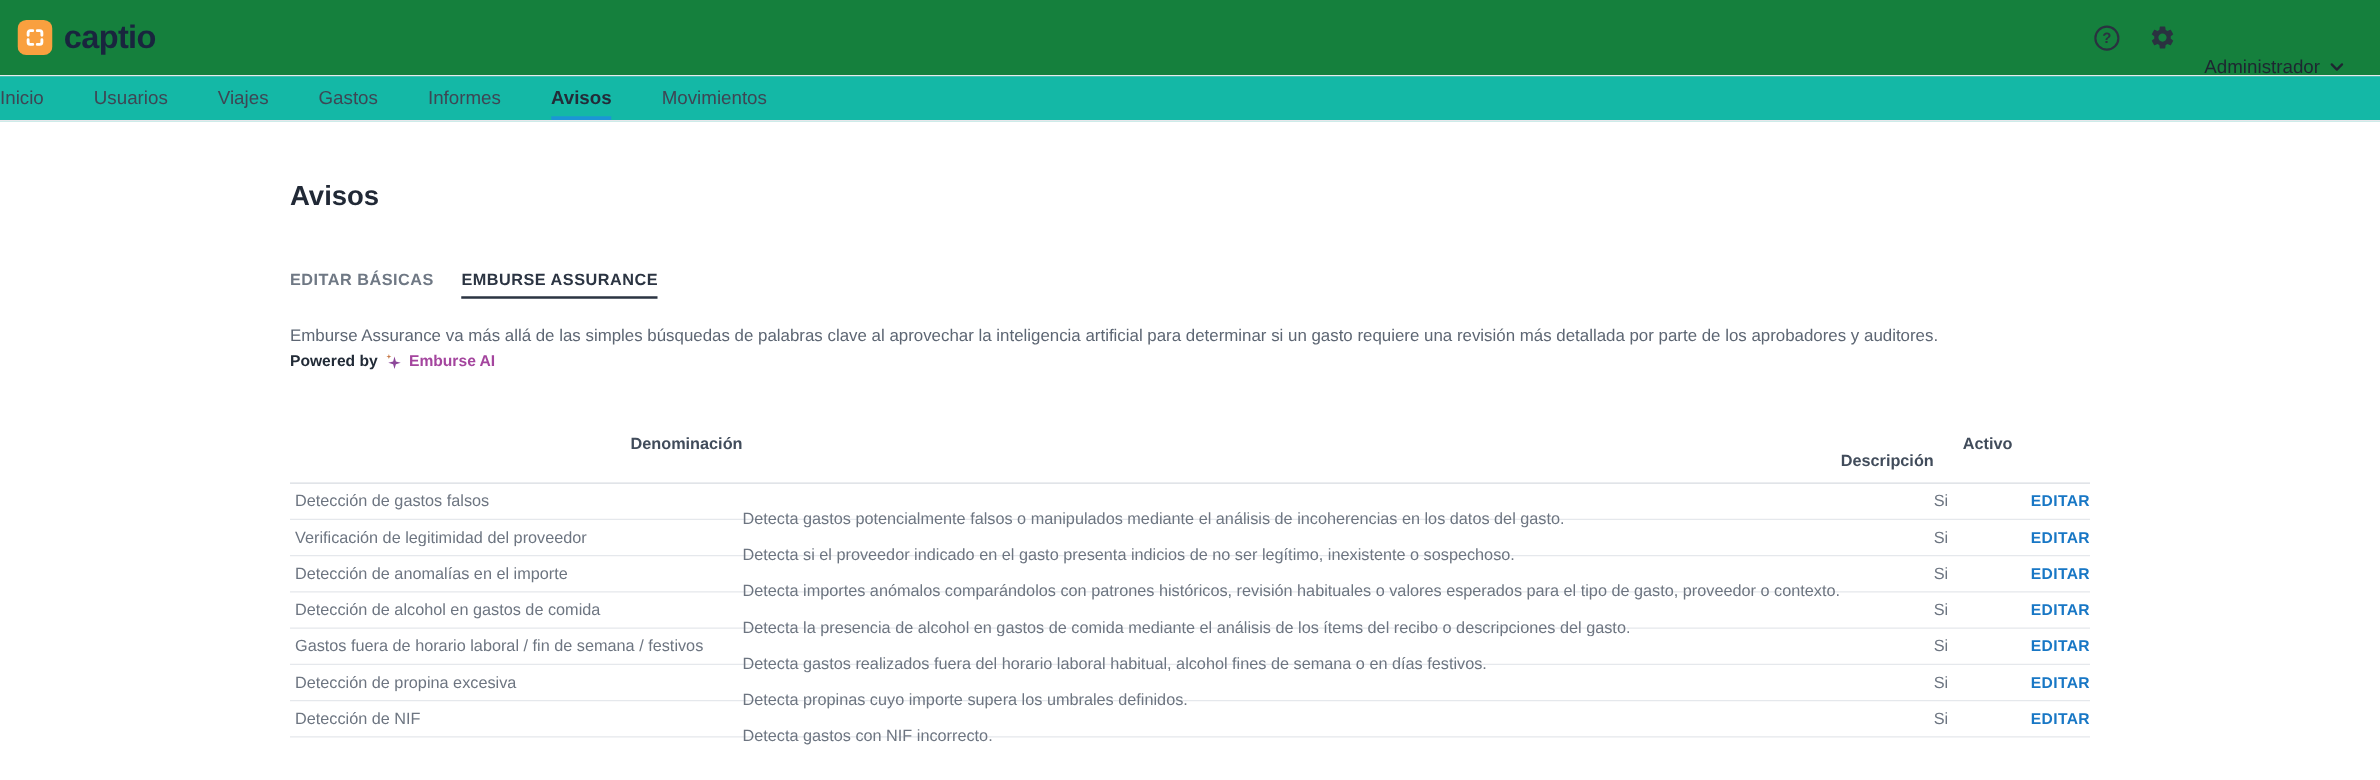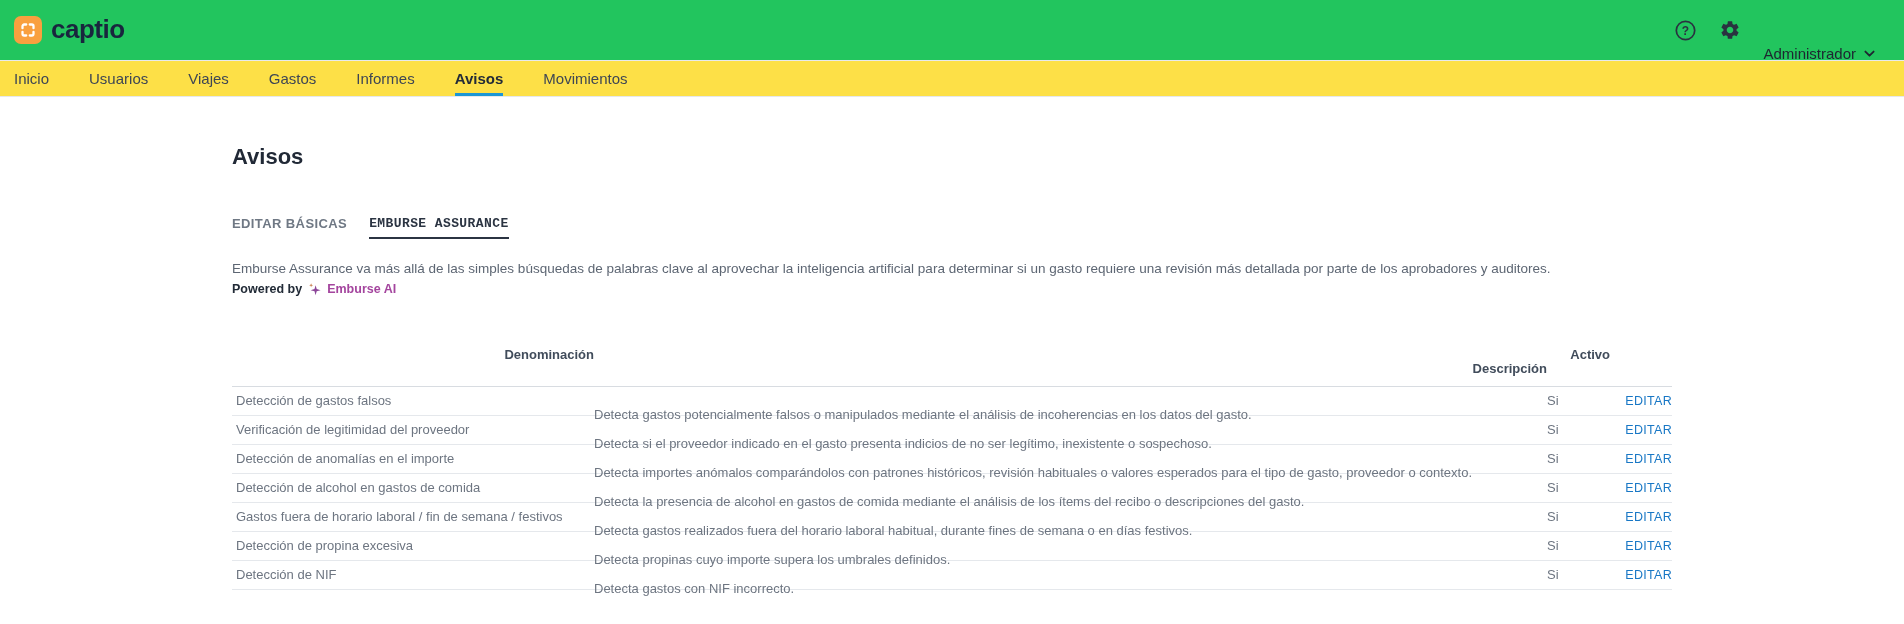--- a/index.html
+++ b/index.html
@@ -1,60 +1,60 @@
 <!DOCTYPE html>
 <html><head>
 <meta charset="utf-8">
 <style>
   * { margin:0; padding:0; box-sizing:border-box; }
   html,body { width:1904px; height:624px; background:#ffffff; overflow:hidden;
               font-family:"Liberation Sans","DejaVu Sans",sans-serif; }
 
   
   .header { height:61px; display:flex; align-items:center;
-            padding:0 28px 0 14px; border-bottom:1px solid #e8eaec; background:#22c55e; }
+            padding:0 28px 0 14px; border-bottom:1px solid #e8eaec; background:#15803d; }
   .logo { display:flex; align-items:center; gap:9px; cursor:pointer; }
   .logo-text { font-size:26px; font-weight:600; color:#19253e; letter-spacing:-0.5px; line-height:1; padding-bottom:3px; }
   .header-right { margin-left:auto; display:flex; align-items:center; gap:22px; }
   .icon-btn { display:flex; align-items:center; justify-content:center; cursor:pointer; }
   .user-menu { display:flex; align-items:center; gap:7px; cursor:pointer;margin-top:46px; }
   .user-name { font-size:15px; color:#1e2631; }
 
   
   .nav { height:36px; display:flex; align-items:stretch; gap:40px;
-         padding-left:14px; border-bottom:1px solid #e6e8eb; background:#fde047; }
+         border-bottom:1px solid #e6e8eb; background:#14b8a6; }
   .nav-item { display:flex; align-items:center; font-size:15px; color:#3e4654;
               cursor:pointer; border-bottom:3px solid transparent; padding-top:3px; }
   .nav-item.active { font-weight:700; color:#232b38; border-bottom-color:#1b96d5; }
 
   
   .content { padding:47px 0 0 232px; width:1704px; }
   .page-title { font-size:22px; font-weight:700; color:#212936; }
 
   .tabs { display:flex; gap:22px; margin-top:46px; }
   .tab { font-size:13px; font-weight:700; letter-spacing:0.4px; color:#6f7884;
          padding-bottom:6px; border-bottom:2px solid transparent; cursor:pointer; }
-  .tab.active { color:#2b3442; border-bottom-color:#2b3442;font-family:Liberation Mono, monospace; }
+  .tab.active { color:#2b3442; border-bottom-color:#2b3442; }
 
   .intro { margin-top:20px; font-size:13.5px; line-height:1.45; color:#5d6673; width:1440px; }
   .powered { margin-top:3px; display:flex; align-items:center; gap:5px;
              font-size:12.5px; font-weight:600; color:#222b37; }
   .brand-ai { color:#a4459e; font-weight:700; cursor:pointer; }
   .sparkle { display:flex; align-items:flex-end; }
 
   
   .tbl { margin-top:32px; width:1440px; font-size:13px; }
   .trow { display:grid; grid-template-columns:362px 953px 63px 62px; align-items:center; }
   .tbl-head { border-bottom:1px solid #d8dce1; }
   .tbl-head .cell { padding:5px 0 10px; color:#414c5b; font-weight:700;text-align:right; }
   .tbl-row { height:29px; border-bottom:1px solid #e5e8ec; color:#6d7581; }
   .c-name { padding-left:4px; white-space:nowrap; overflow:hidden; }
   .c-desc { white-space:nowrap; overflow:hidden;margin-top:27px; }
   .c-edit { text-align:right; }
-  .edit-link { color:#1877c5; font-weight:400; font-size:12.5px; letter-spacing:0.3px;
+  .edit-link { color:#1877c5; font-weight:700; font-size:12.5px; letter-spacing:0.3px;
                cursor:pointer; text-decoration:none; }
 </style>
 </head>
 <body>
 
 <div class="header">
   <div class="logo">
     <span style="display:flex;">
       <svg width="28" height="28" viewBox="0 0 28 28">
         <rect x="0" y="0" width="28" height="28" rx="7" fill="#f9a03f"></rect>
@@ -191,21 +191,21 @@
         <div class="c-name">Detección de alcohol en gastos de comida</div>
         <div class="c-desc">Detecta la presencia de alcohol en gastos de comida mediante el análisis de los ítems del recibo o descripciones del gasto.</div>
         <div>Si</div>
         <div class="c-edit">
           <a class="edit-link">EDITAR</a>
         </div>
       </div>
 
       <div class="trow tbl-row">
         <div class="c-name">Gastos fuera de horario laboral / fin de semana / festivos</div>
-        <div class="c-desc">Detecta gastos realizados fuera del horario laboral habitual, durante fines de semana o en días festivos.</div>
+        <div class="c-desc">Detecta gastos realizados fuera del horario laboral habitual, alcohol fines de semana o en días festivos.</div>
         <div>Si</div>
         <div class="c-edit">
           <a class="edit-link">EDITAR</a>
         </div>
       </div>
 
       <div class="trow tbl-row">
         <div class="c-name">Detección de propina excesiva</div>
         <div class="c-desc">Detecta propinas cuyo importe supera los umbrales definidos.</div>
         <div>Si</div>

